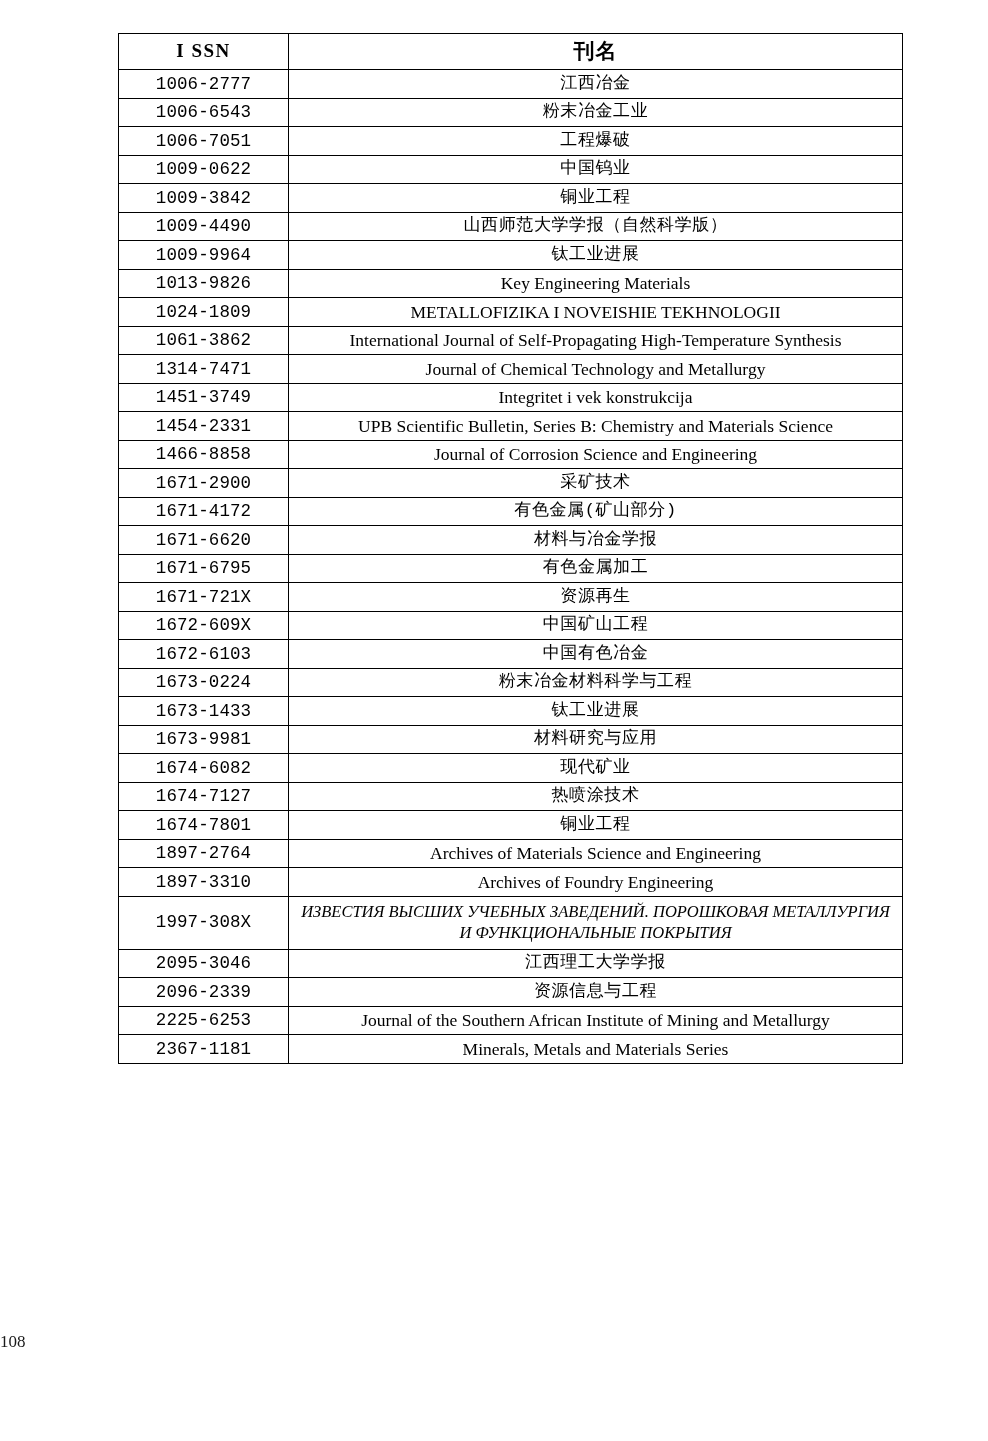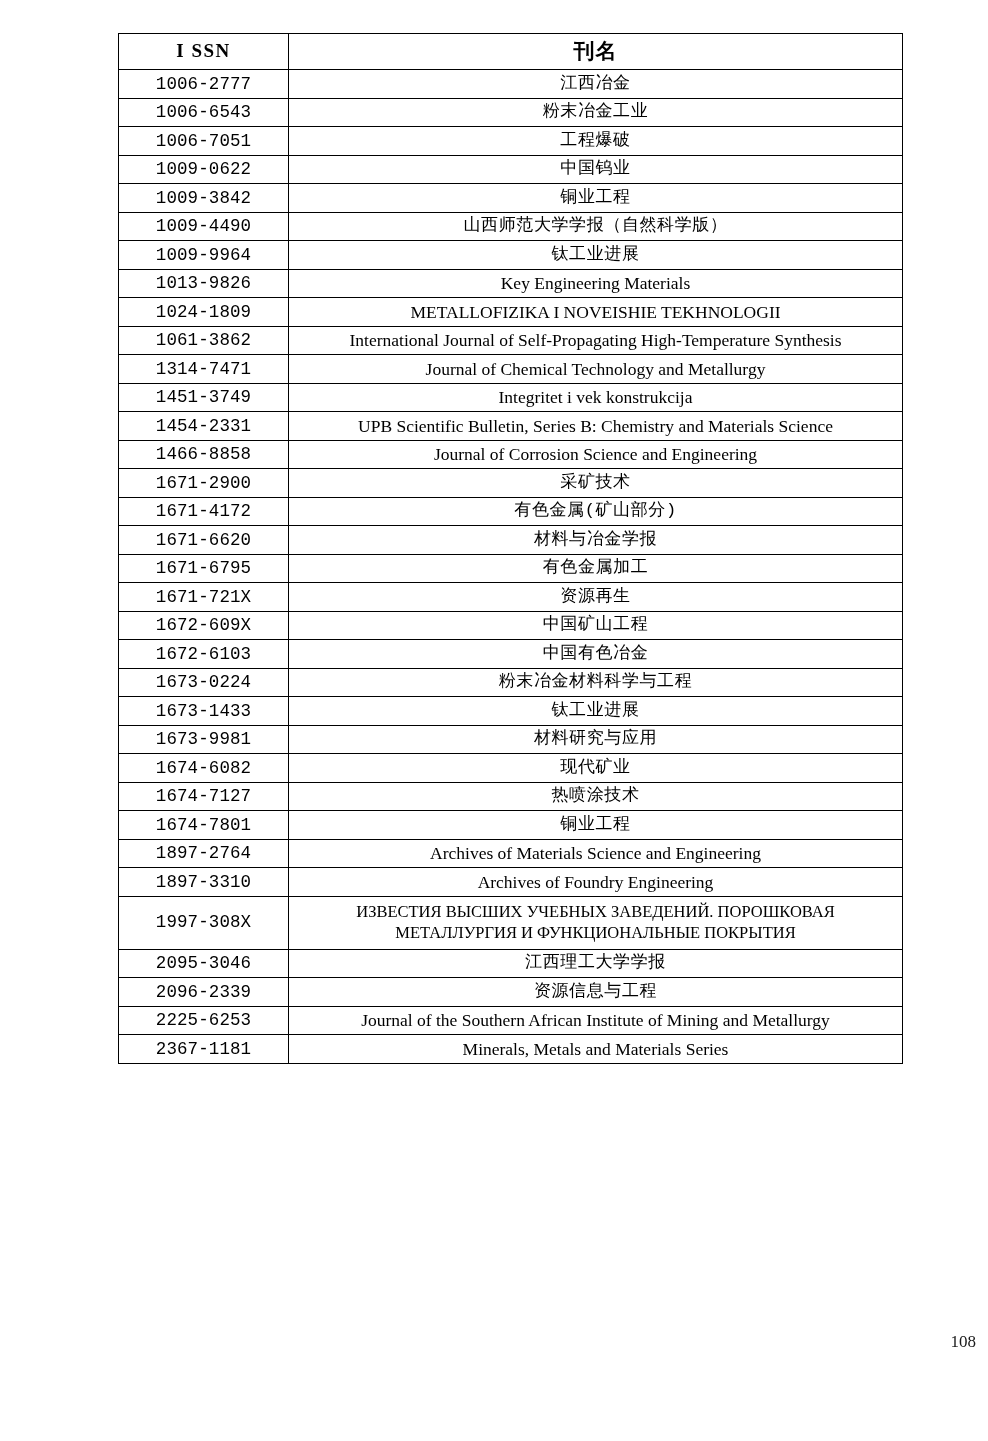--- a/index.html
+++ b/index.html
@@ -81,32 +81,33 @@
     font-family: Liberation Mono, monospace;
     font-size: 17px;
     letter-spacing: 0.6px;
   }
 
   td.name-cell.cyr {
     font-family: "Liberation Serif", "DejaVu Serif", serif;
     font-size: 16.5px;
     line-height: 1.25;
     padding: 2px 8px;
+    font-style: italic;
   }
 
   tr.tall-row td {
     height: 48px;
   }
 
   .page-number {
     position: absolute;
     left: 0;
     right: 12px;
     top: 1332px;
-    text-align: right;
+    text-align: left;
     font-family: "Liberation Serif", "DejaVu Serif", serif;
     font-size: 17px;
     color: #1a1a1a;
   }
 </style>
 </head>
 <body>
 
 <div class="page">
 

